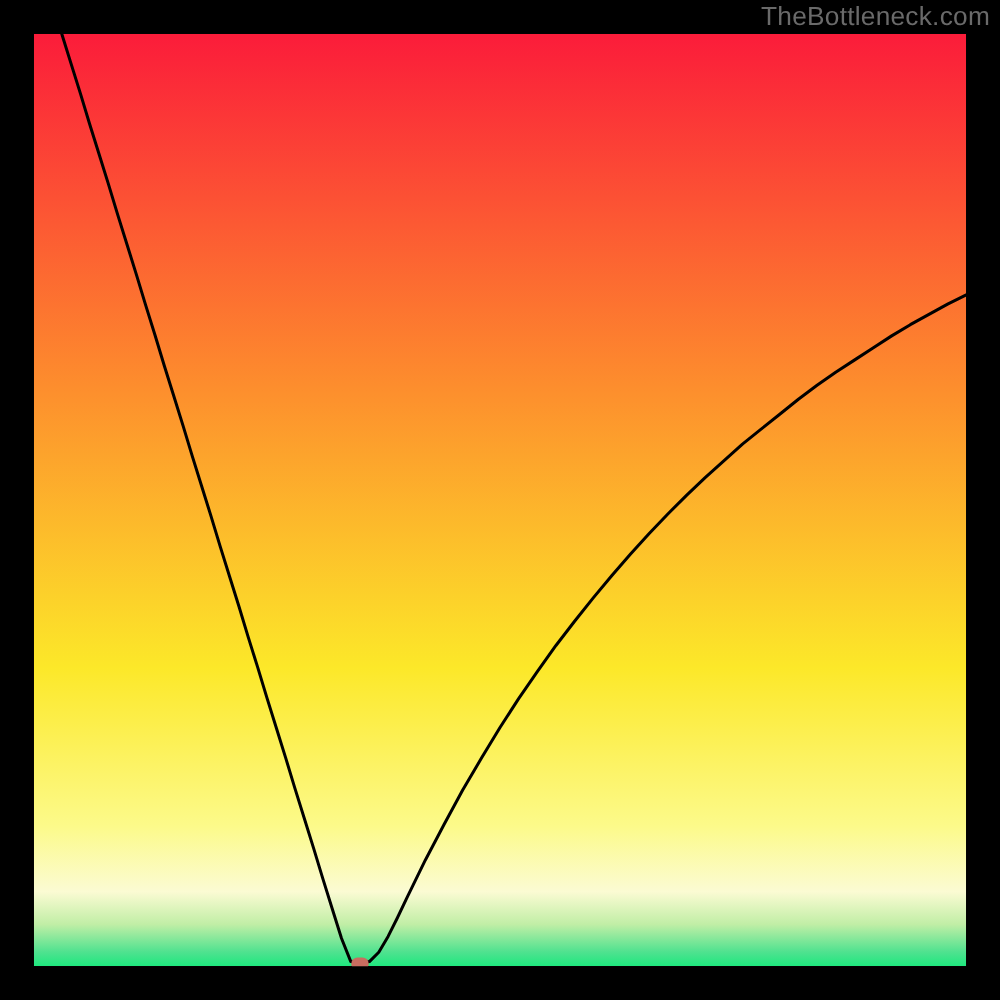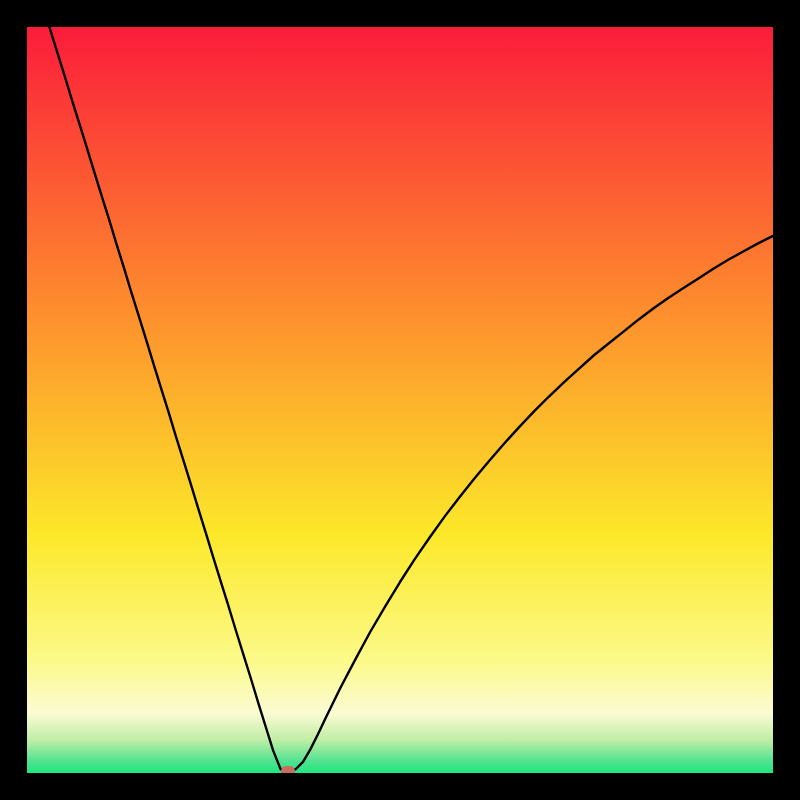--- a/index.html
+++ b/index.html
@@ -47,20 +47,21 @@
     height: 10px;
     border-radius: 5px;
     background: #c86d60;
     transform: translate(-50%, -50%);
   }
 </style>
 </head>
 <body>
 
 <div class="frame">
+  <div class="watermark">TheBottleneck.com</div>
   <div class="plot-area">
     <svg class="plot-svg" id="plot-svg" viewBox="0 0 746 746" preserveAspectRatio="none">
         <defs>
           <linearGradient id="bg-grad" x1="0" y1="0" x2="0" y2="1">
             <stop offset="0%" stop-color="#fb1c3a"></stop>
             <stop offset="38%" stop-color="#fd8e2d"></stop>
             <stop offset="68%" stop-color="#fce829"></stop>
             <stop offset="85%" stop-color="#fcfa8a"></stop>
             <stop offset="92%" stop-color="#fbfbd3"></stop>
             <stop offset="95.5%" stop-color="#c1eea6"></stop>

